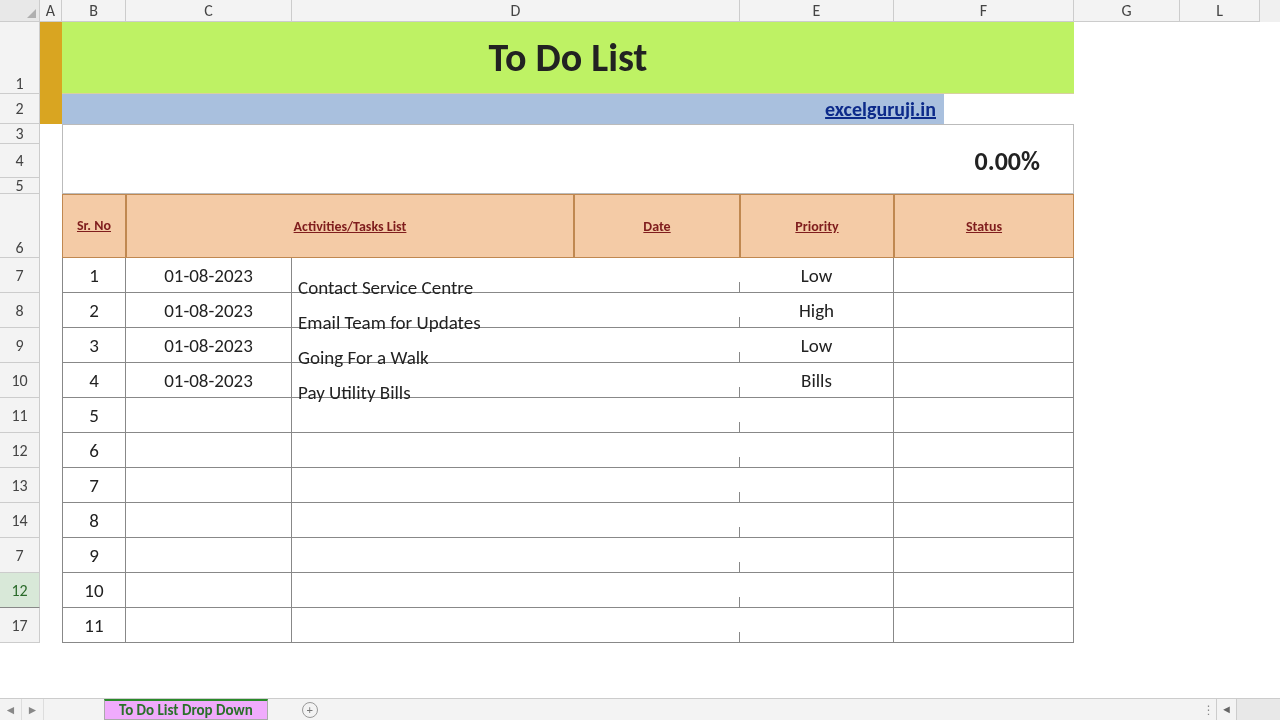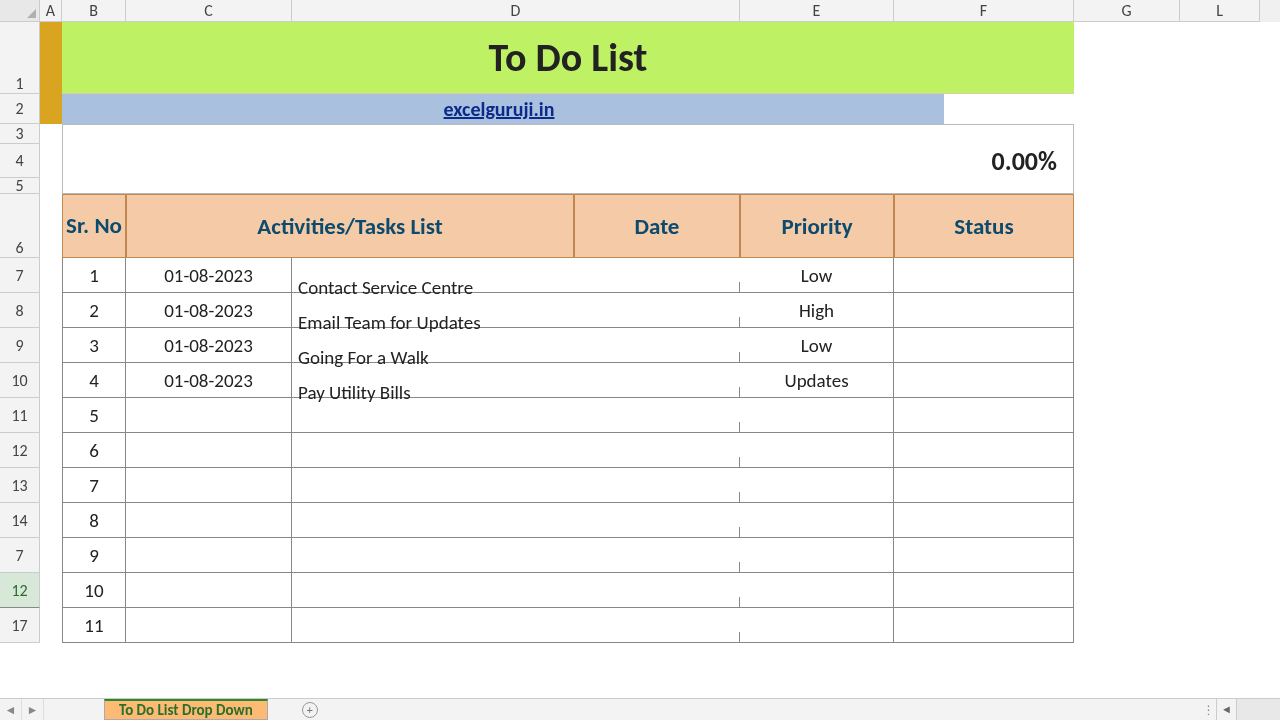--- a/index.html
+++ b/index.html
@@ -112,35 +112,36 @@
     font-weight: bold;
     font-size: 20px;
     text-decoration: underline;
   }
   
   .progress-box {
     border: 1px solid #bbb;
     display: flex;
     align-items: center;
     justify-content: flex-end;
-    padding-right: 16px;
+    padding-right: 33px;
     font-weight: bold;
     font-size: 26px;
     color: #222;
   }
   
   .thead {
     background: #f4cba6;
     border: 1px solid #c08850;
     display: flex;
     align-items: center;
     justify-content: center;
     font-weight: bold;
-    font-size: 23px;
-    color: #0c4a6e;
+    font-size: 14px;
+    color: #7f1d1d;
+    text-decoration: underline;
   }
   .tcell {
     border-right: 1px solid #888;
     border-bottom: 1px solid #888;
     display: flex;
     align-items: center;
     font-size: 19px;
     color: #222;
     padding: 0 6px;
   }
@@ -165,21 +166,21 @@
     color: #888;
     font-size: 12px;
     border-right: 1px solid #ddd;
   }
   .tab {
     padding: 0 14px;
     display: flex;
     align-items: center;
     border: 1px solid #aaa;
     border-top: 2px solid #2a8a2a;
-    background: #fdba74;
+    background: #f0abfc;
     font-weight: bold;
     color: #2a702a;
     font-size: 15px;
     margin-left: 60px;
   }
   .addtab {
     width: 28px;
     height: 22px;
     display: flex;
     align-items: center;
@@ -246,21 +247,21 @@
       <div class="title-band" style="width:1012px;">
         <span>To Do List</span>
       </div>
       <div class="cell cG"></div>
       <div class="cell cL"></div>
     </div>
 
     <div class="row" style="height:30px;">
       <div class="row-head">2</div>
       <div class="cell cA gold"></div>
-      <div class="subtitle-band" style="width:882px;justify-content:center;">
+      <div class="subtitle-band" style="width:882px;">
         <span class="link">excelguruji.in</span>
       </div>
       <div class="cell cG"></div>
       <div class="cell cL"></div>
     </div>
 
     <div class="row" style="height:20px;">
       <div class="row-head">3</div>
       <div class="cell cA"></div>
       <div style="width:1012px; border-top:1px solid #bbb; border-left:1px solid #bbb; border-right:1px solid #bbb;"></div>
@@ -329,21 +330,21 @@
           <div class="tcell center cF"></div>
           <div class="cell cG"></div>
           <div class="cell cL"></div>
         </div>
         <div class="row" style="height: 35px;">
           <div class="row-head">10</div>
           <div class="cell cA"></div>
           <div class="tcell center cB tleft-border">4</div>
           <div class="tcell center cC">01-08-2023</div>
           <div class="tcell left cD">Pay Utility Bills</div>
-          <div class="tcell center cE">Updates</div>
+          <div class="tcell center cE">Bills</div>
           <div class="tcell center cF"></div>
           <div class="cell cG"></div>
           <div class="cell cL"></div>
         </div>
         <div class="row" style="height: 35px;">
           <div class="row-head">11</div>
           <div class="cell cA"></div>
           <div class="tcell center cB tleft-border">5</div>
           <div class="tcell center cC"></div>
           <div class="tcell left cD"></div>

